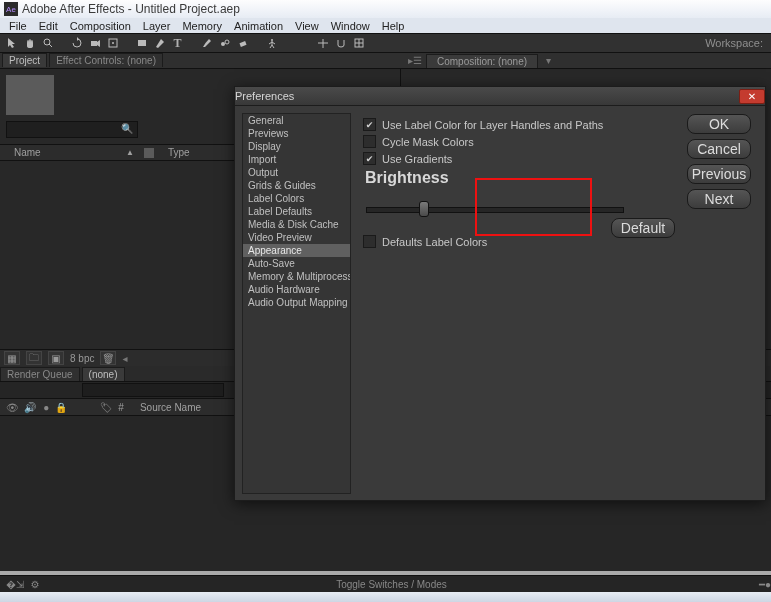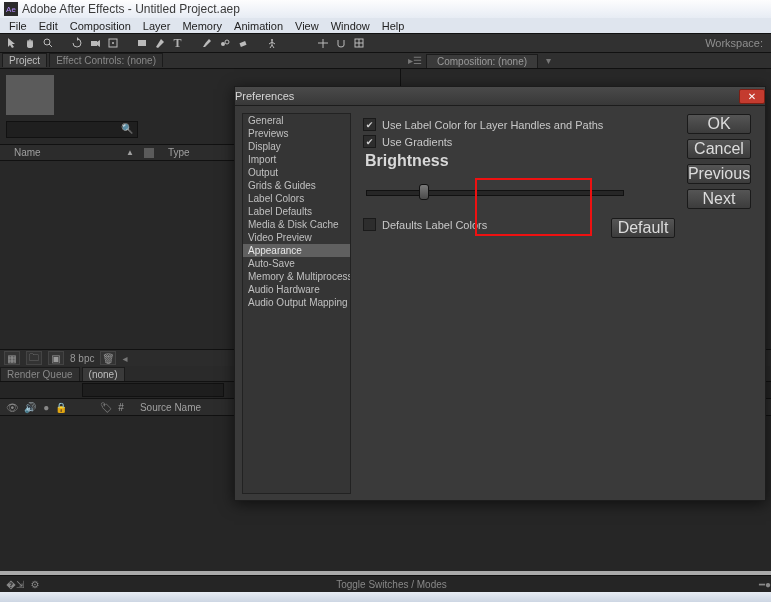--- a/index.html
+++ b/index.html
@@ -56,21 +56,21 @@
   .dlg-side .item{padding:0 5px;height:13px;line-height:13px;font-size:10px;color:#c0c0c0;white-space:nowrap;cursor:default}
   .dlg-side .item.sel{background:#606060;color:#e8e8e8}
   .dlg-main{flex:1;padding:10px 10px 0 12px;position:relative}
   .chk{display:flex;align-items:center;height:17px;font-size:11px;color:#c8c8c8;gap:6px}
   .chk .box{width:11px;height:11px;border:1px solid #1a1a1a;background:#2d2d2d;display:flex;align-items:center;justify-content:center;color:#d0d0d0;font-size:9px}
   .highlight{position:absolute;left:124px;top:72px;width:113px;height:54px;border:2px solid #e11;pointer-events:none}
   .sect-title{font-weight:bold;color:#d8d8d8;font-size:16px;margin:2px 0 6px 2px}
   .slider-row{position:relative;height:34px}
   .track{position:absolute;left:3px;top:14px;width:256px;height:4px;background:#262626;border:1px solid #111}
   .thumb-s{position:absolute;top:8px;left:56px;width:8px;height:14px;border:1px solid #111;border-radius:3px;background:linear-gradient(#7a7a7a,#4a4a4a)}
-  .btn{width:62px;height:18px;background:linear-gradient(#555,#3c3c3c);border:1px solid #1a1a1a;color:#dcdcdc;font-size:16px;display:flex;align-items:center;justify-content:center;border-radius:2px}
+  .btn{width:62px;height:18px;background:linear-gradient(#555,#3c3c3c);border:1px solid #1a1a1a;color:#dcdcdc;font-size:14px;display:flex;align-items:center;justify-content:center;border-radius:8px}
   .def-btn{position:absolute;left:260px;top:112px}
   .dlg-right{width:70px;padding:8px;display:flex;flex-direction:column;gap:5px}
   svg{display:block}
 </style>
 </head>
 <body>
 
 <div class="app">
 
   <div class="titlebar">
@@ -275,20 +275,24 @@
         <div class="item">Audio Hardware</div>
         <div class="item">Audio Output Mapping</div>
       </div>
 
       <div class="dlg-main">
         <div class="chk">
           <div class="box">✔</div>
           <span>Use Label Color for Layer Handles and Paths</span>
         </div>
         <div class="chk">
+          <div class="box"></div>
+          <span>Cycle Mask Colors</span>
+        </div>
+        <div class="chk">
           <div class="box">✔</div>
           <span>Use Gradients</span>
         </div>
 
         <div class="sect-title">Brightness</div>
         <div class="slider-row">
           <div class="track"></div>
           <div class="thumb-s"></div>
         </div>
 

